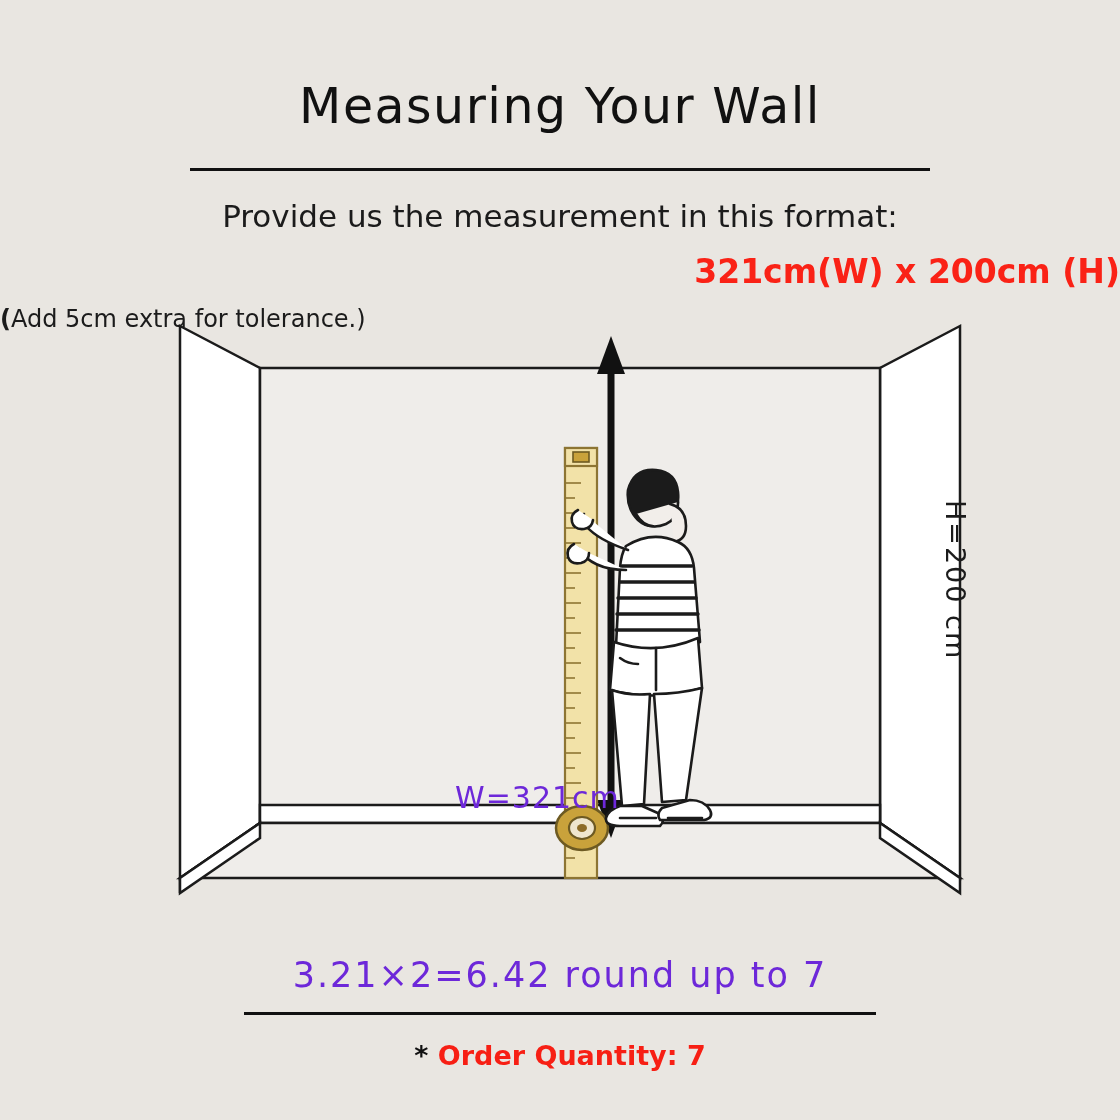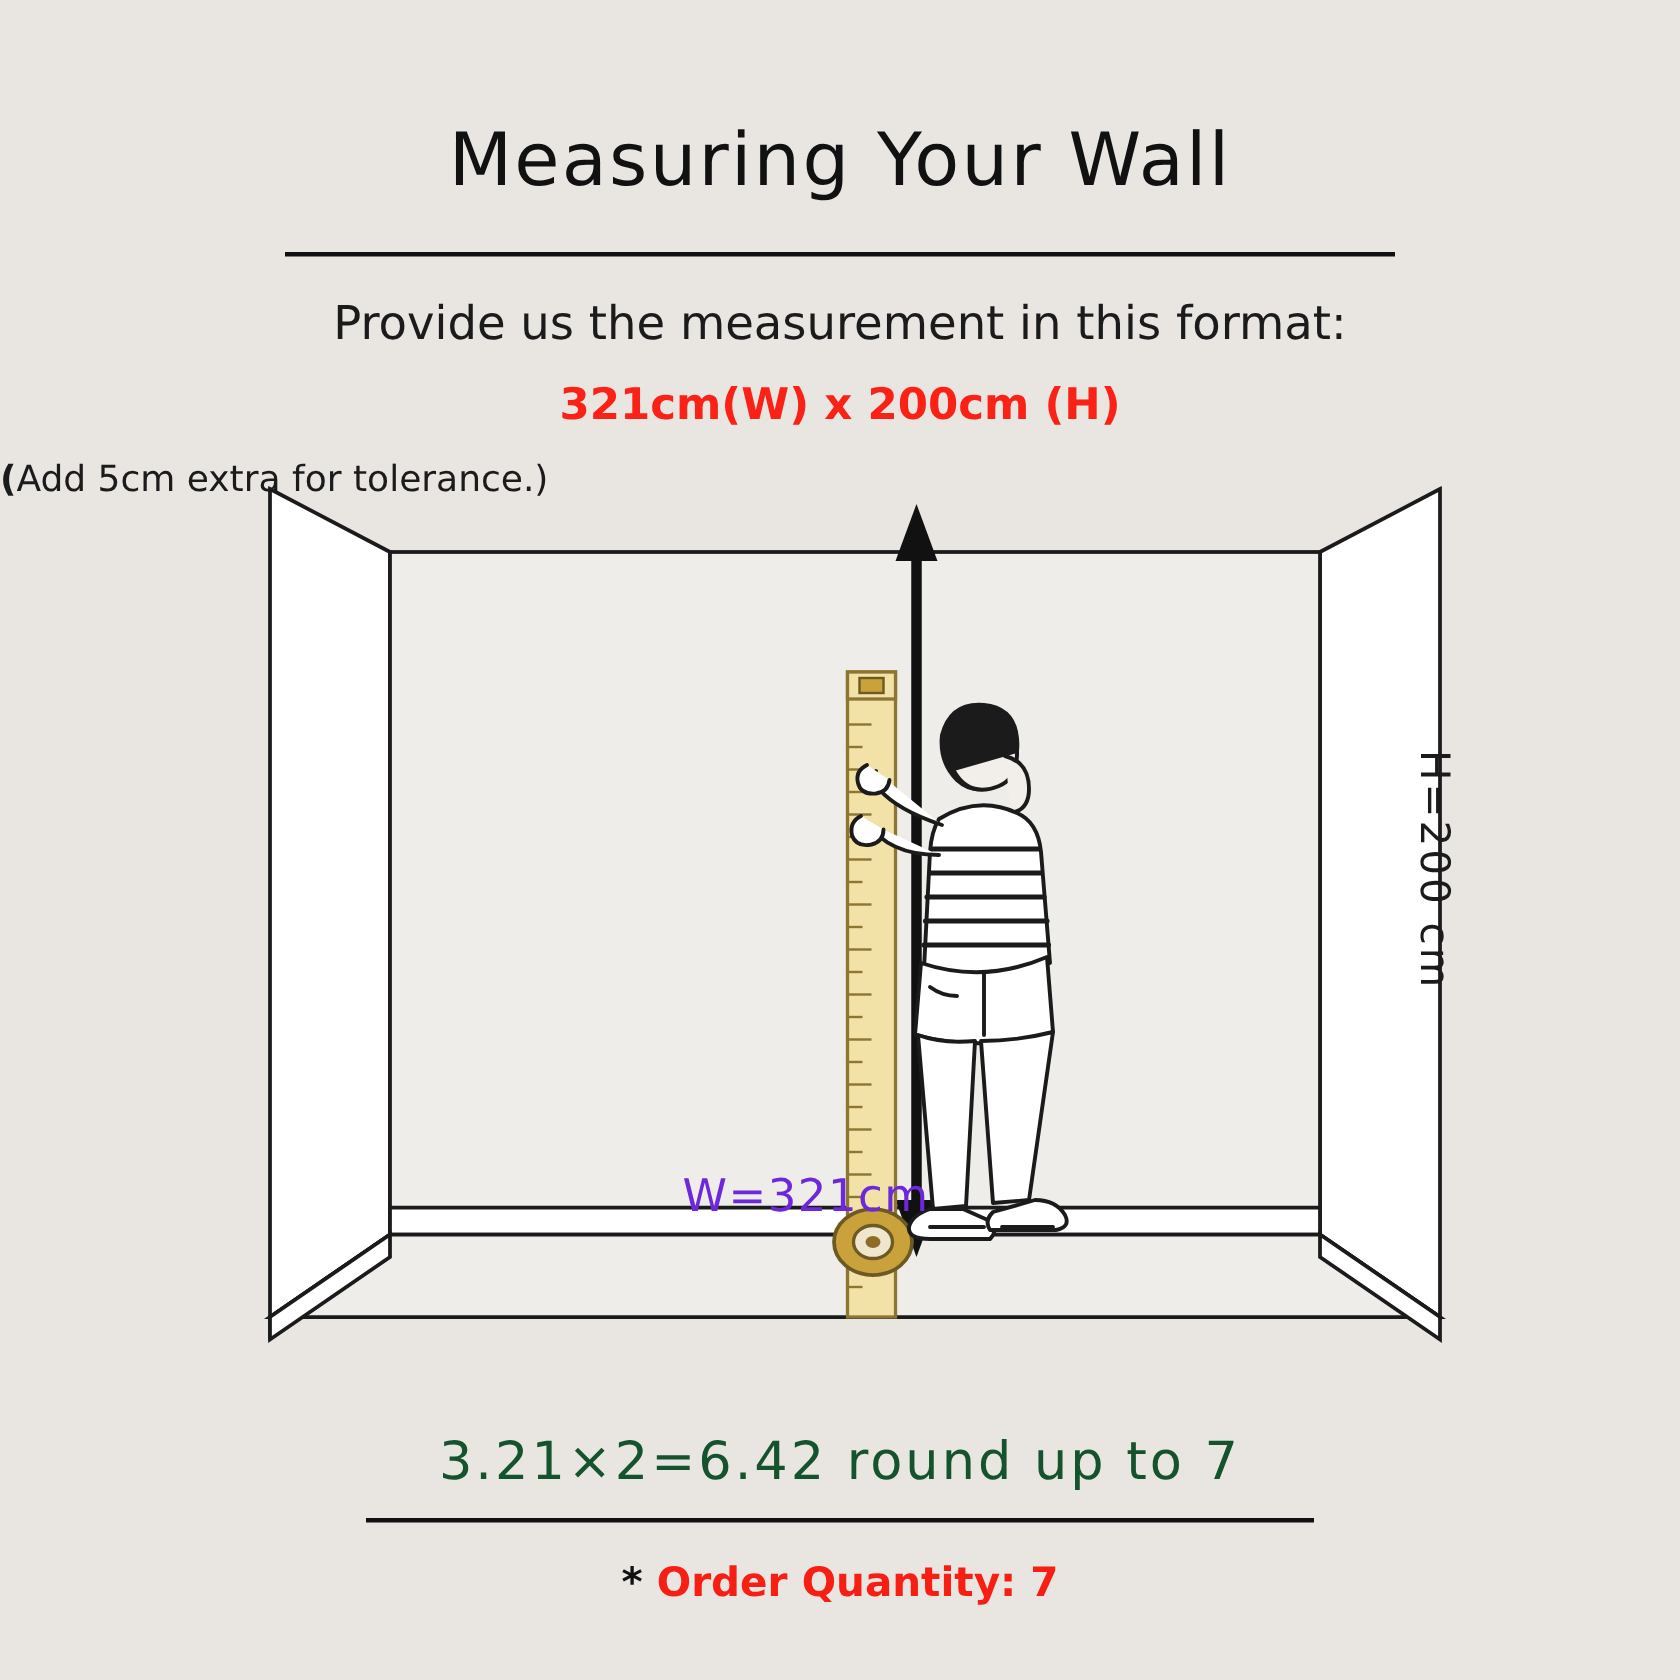--- a/index.html
+++ b/index.html
@@ -44,22 +44,22 @@
     width: 1120px;
     text-align: center;
     font-size: 31px;
     color: #1b1b1b;
   }
   .format {
     position: absolute;
     top: 252px;
     left: 0;
     width: 1120px;
-    text-align: center;
-    font-size: 29px;
+    text-align: right;
+    font-size: 33px;
     font-weight: bold;
     color: #fa2216;
   }
   .tolerance {
     position: absolute;
     top: 305px;
     left: 0;
     width: 1120px;
     text-align: left;
     font-size: 24px;
@@ -98,21 +98,21 @@
 
   
   .calc {
     position: absolute;
     top: 955px;
     left: 0;
     width: 1120px;
     text-align: center;
     font-size: 35px;
     letter-spacing: 2px;
-    color: #14532d;
+    color: #6d28d9;
     font-family: "DejaVu Sans", sans-serif;
   }
   .calc-rule {
     position: absolute;
     top: 1012px;
     left: 244px;
     width: 632px;
     height: 3px;
     background: #111111;
   }

